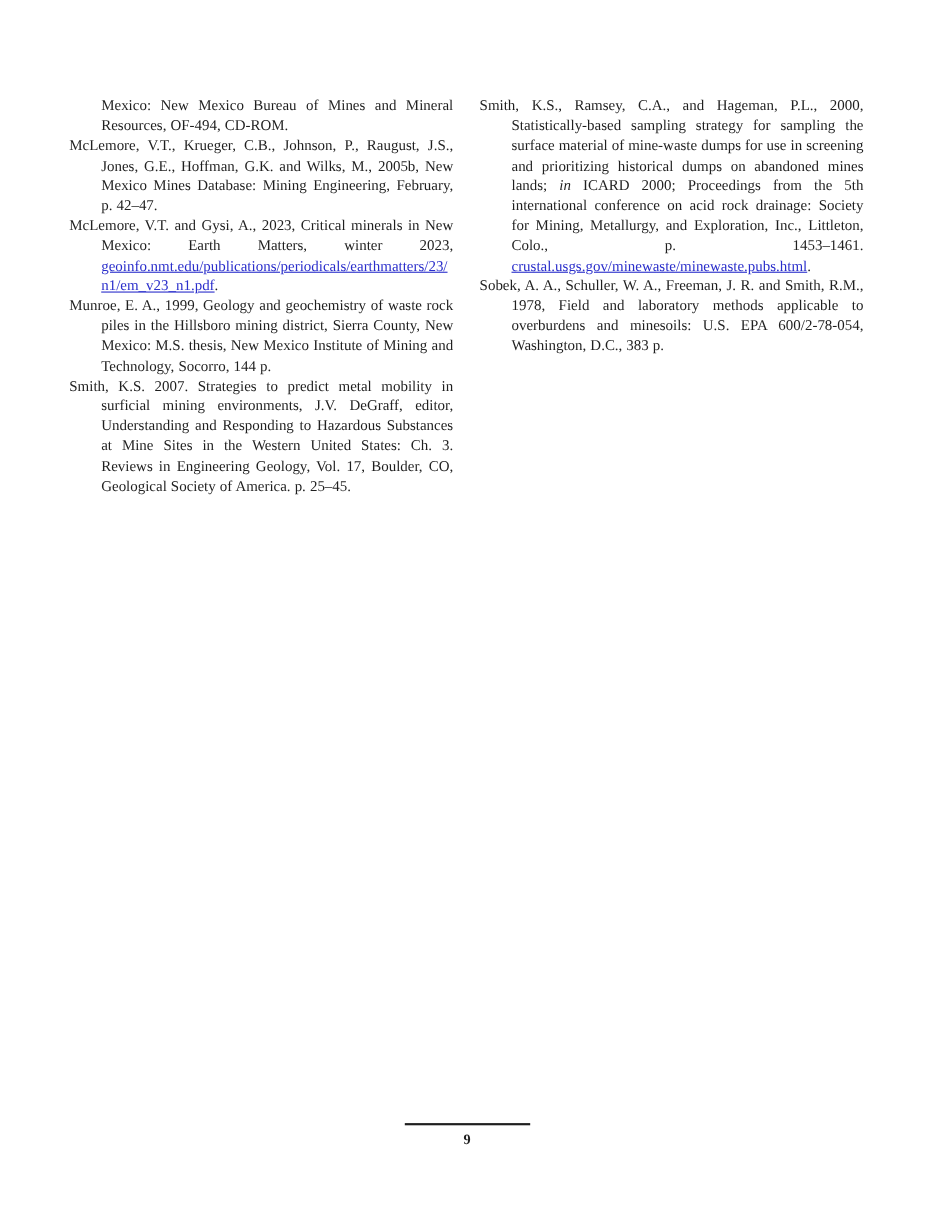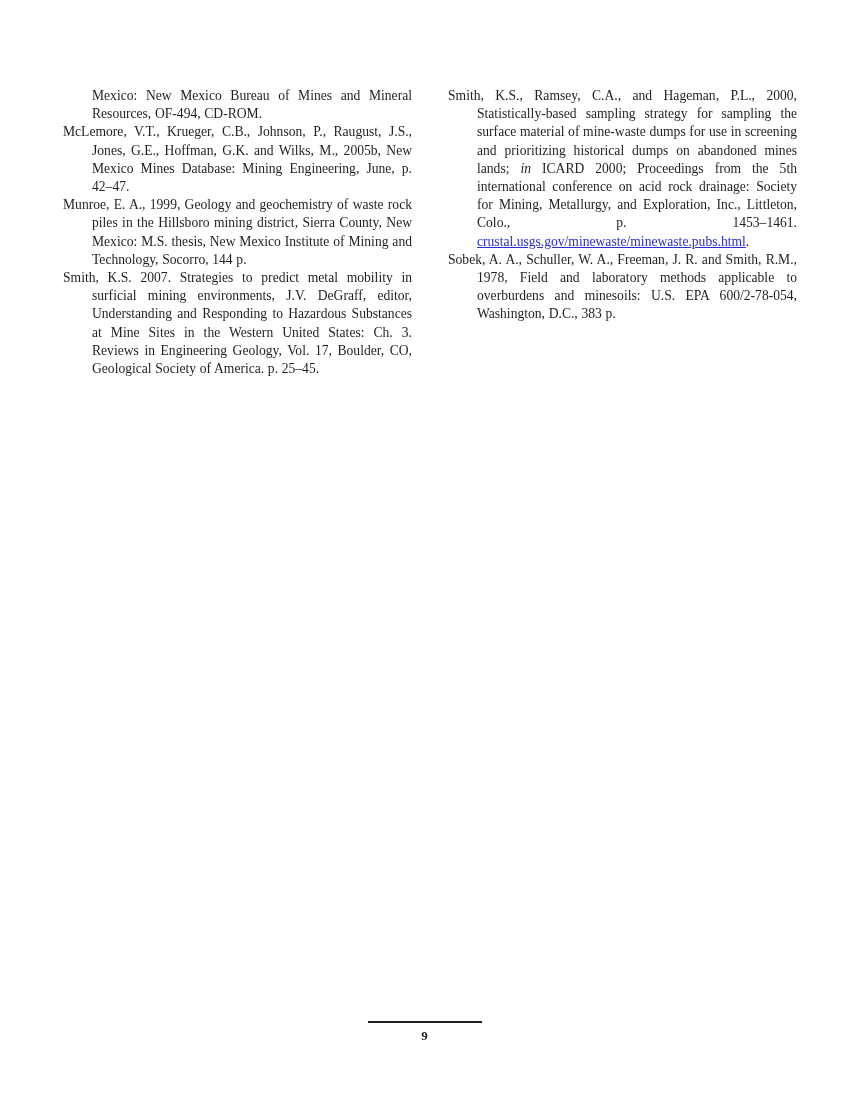--- a/index.html
+++ b/index.html
@@ -19,21 +19,21 @@
     position: absolute;
     inset: 0;
     background: #ffffff;
   }
   .columns {
     position: absolute;
     left: 63px;
     top: 87px;
     width: 721px;
     display: flex;
-    gap: 36px;
+    gap: 24px;
   }
   .col {
     width: 349px;
     flex: 0 0 349px;
   }
   p.ref {
     margin: 0;
     font-size: 13.6px;
     line-height: 18.2px;
     text-align: justify;
@@ -75,21 +75,22 @@
   }
 </style>
 </head>
 <body style="color: rgb(31, 31, 31);">
 
 <div class="page">
 
   <div class="columns">
     <div class="col">
         <p class="ref continuation"><span>Mexico: New Mexico Bureau of Mines and Mineral Resources, OF-494, CD-ROM.</span></p>
-        <p class="ref"><span>McLemore, V.T., Krueger, C.B., Johnson, P., Raugust, J.S., Jones, G.E., Hoffman, G.K. and Wilks, M., 2005b, New Mexico Mines Database: Mining Engineering, June, p. 42–47.</span></p>
+        <p class="ref"><span>McLemore, V.T., Krueger, C.B., Johnson, P., Raugust, J.S., Jones, G.E., Hoffman, G.K. and Wilks, M., 2005b, New Mexico Mines Database: Mining Engineering, February, p. 42–47.</span></p>
+        <p class="ref"><span>McLemore, V.T. and Gysi, A., 2023, Critical minerals in New Mexico: Earth Matters, winter 2023, </span><a class="ref-link" href="#">geoinfo.nmt.edu/publications/periodicals/earthmatters/23/n1/em_v23_n1.pdf</a><span>.</span></p>
         <p class="ref"><span>Munroe, E. A., 1999, Geology and geochemistry of waste rock piles in the Hillsboro mining district, Sierra County, New Mexico: M.S. thesis, New Mexico Institute of Mining and Technology, Socorro, 144 p.</span></p>
         <p class="ref"><span>Smith, K.S. 2007. Strategies to predict metal mobility in surficial mining environments, J.V. DeGraff, editor, Understanding and Responding to Hazardous Substances at Mine Sites in the Western United States: Ch. 3. Reviews in Engineering Geology, Vol. 17, Boulder, CO, Geological Society of America. p. 25–45.</span></p>
       </div>
     <div class="col">
         <p class="ref"><span>Smith, K.S., Ramsey, C.A., and Hageman, P.L., 2000, Statistically-based sampling strategy for sampling the surface material of mine-waste dumps for use in screening and prioritizing historical dumps on abandoned mines lands; </span><i class="ref-italic">in</i><span> ICARD 2000; Proceedings from the 5th international conference on acid rock drainage: Society for Mining, Metallurgy, and Exploration, Inc., Littleton, Colo., p. 1453–1461. </span><a class="ref-link" href="#">crustal.usgs.gov/minewaste/minewaste.pubs.html</a><span>.</span></p>
         <p class="ref"><span>Sobek, A. A., Schuller, W. A., Freeman, J. R. and Smith, R.M., 1978, Field and laboratory methods applicable to overburdens and minesoils: U.S. EPA 600/2-78-054, Washington, D.C., 383 p.</span></p>
       </div>
   </div>
 
   <div class="footer">

